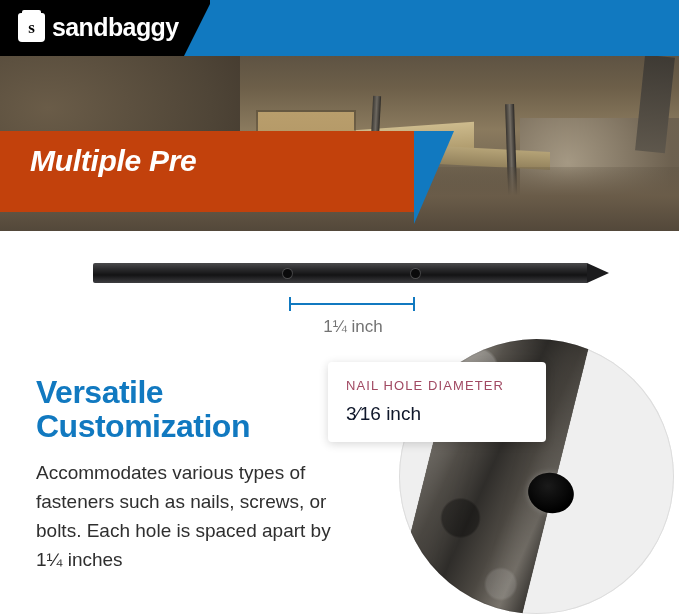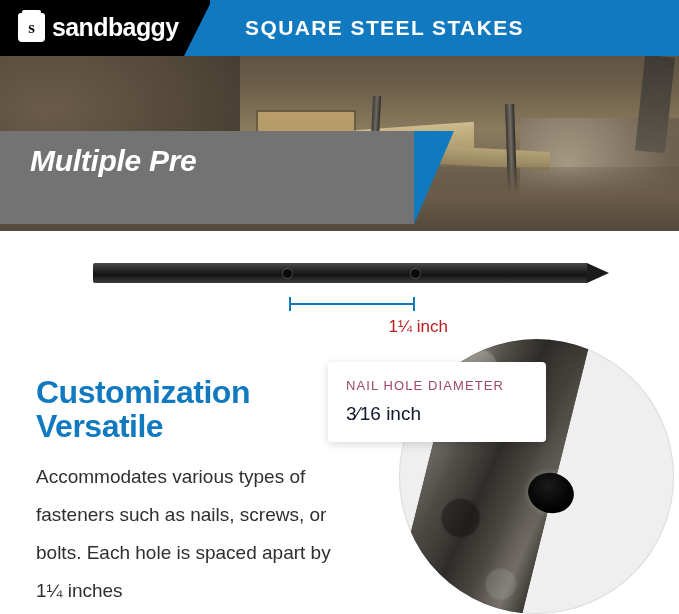--- a/index.html
+++ b/index.html
@@ -171,22 +171,22 @@
     left: 640px; top: 0; width: 30px; height: 96px;
     background: linear-gradient(180deg, #3e3a34 0%, #5e574c 100%);
     transform: rotate(6deg);
   }
 
   
   .headline-banner {
     position: absolute;
     left: 0; top: 131px;
     width: 414px;
-    height: 93px;
-    background: #737373;
+    height: 81px;
+    background: #c2410c;
   }
   .headline-banner::after {
     content: "";
     position: absolute;
     right: -40px; top: 0;
     width: 0; height: 0;
     border-style: solid;
     border-width: 93px 40px 0 0;
     border-color: #1179c0 transparent transparent transparent;
   }
@@ -259,42 +259,42 @@
     top: 0;
     width: 2px; height: 14px;
     background: #1179c0;
   }
   .measure-cap.left { left: 0; }
   .measure-cap.right { right: 0; }
   .measure-label {
     position: absolute;
     left: 258px; top: 86px;
     width: 190px;
-    text-align: right;
+    text-align: center;
     font-size: 17px;
-    color: #b91c1c;
+    color: #737373;
   }
 
   
   .versatile-title {
     position: absolute;
     left: 36px; top: 375px;
     color: #1179c0;
     font-size: 32px;
     font-weight: bold;
     line-height: 34px;
     letter-spacing: -0.5px;
   }
   .versatile-body {
     position: absolute;
     left: 36px; top: 458px;
     width: 300px;
     color: #2f2f2f;
     font-size: 19px;
-    line-height: 38px;
+    line-height: 29px;
   }
 
   
   .circle-photo {
     position: absolute;
     left: 399px; top: 339px;
     width: 275px; height: 275px;
     border-radius: 50%;
     overflow: hidden;
     background: #f0f0f0;
@@ -379,21 +379,20 @@
 <div id="page">
 
   <div class="topbar">
     <div class="topbar-blue"></div>
     <div class="brand">
       <div class="brand-mark">
         <div class="brand-mark-s">s</div>
       </div>
       <div class="brand-text">sandbaggy</div>
     </div>
-    <div class="topbar-title">SQUARE STEEL STAKES</div>
   </div>
 
   <div class="photoband">
     <div class="photo-sky"></div>
     <div class="photo-rocks"></div>
     <div class="photo-form-b"></div>
     <div class="photo-form-c"></div>
     <div class="photo-form-a"></div>
     <div class="photo-stake-1"></div>
     <div class="photo-stake-2"></div>
@@ -433,18 +432,18 @@
     <div class="circle-hole"></div>
   </div>
   <div class="circle-ring"></div>
 
   <div class="callout">
     <div class="callout-title">NAIL HOLE DIAMETER</div>
     <div class="callout-value">3⁄16 inch</div>
   </div>
 
   <div class="versatile-title">
+    <div>Versatile</div>
     <div>Customization</div>
-    <div>Versatile</div>
   </div>
   <div class="versatile-body">Accommodates various types of fasteners such as nails, screws, or bolts. Each hole is spaced apart by 1¼ inches</div>
 
 </div>
 
 </body></html>

